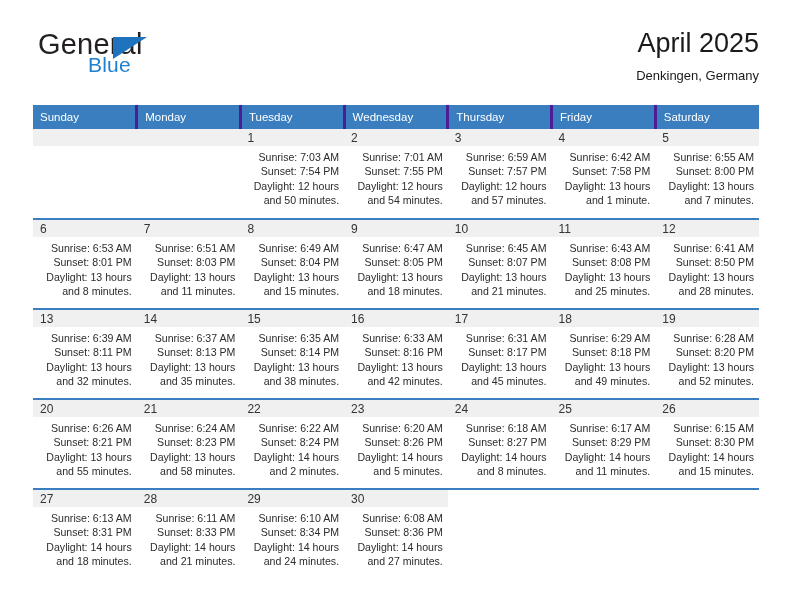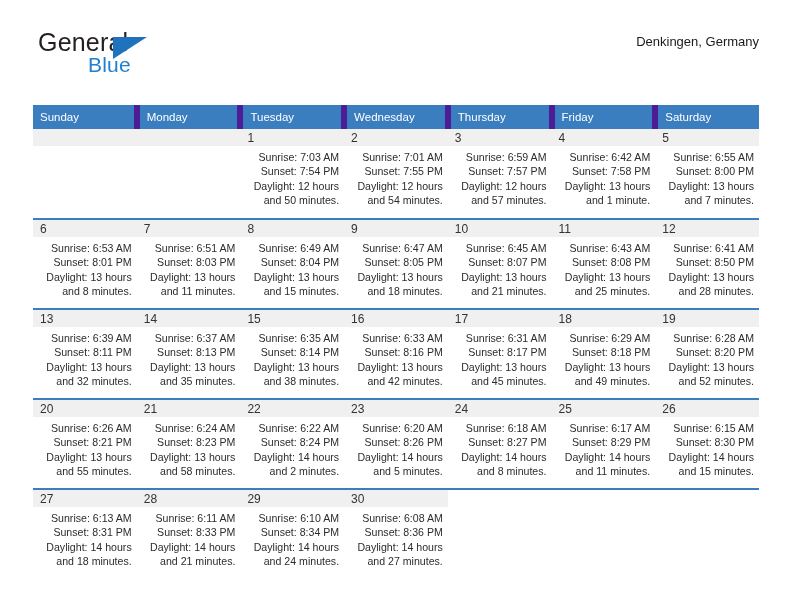--- a/index.html
+++ b/index.html
@@ -33,21 +33,21 @@
     position: absolute;
     left: 0;
     top: 0;
     width: 240px;
     height: 62px;
   }
   .brand-general {
     position: absolute;
     left: 5px;
     top: 0px;
-    font-size: 25px;
+    font-size: 29px;
     letter-spacing: 0.2px;
     color: #231f20;
     font-family: "Liberation Sans", sans-serif;
   }
   .brand-triangle {
     position: absolute;
     left: 80px;
     top: 9px;
     width: 0;
     height: 0;
@@ -96,21 +96,21 @@
 
   thead th {
     background: #3a7ebf;
     color: #ffffff;
     font-size: 11.5px;
     font-weight: normal;
     text-align: left;
     padding: 6px 0 6px 7px;
     height: 20px;
     box-sizing: border-box;
-    border-right: 6px solid #4c1d95;
+    border-right: 3px solid #4c1d95;
     vertical-align: middle;
   }
   thead th:last-child { border-right: none; margin-left: 28px; }
 
   tbody td {
     vertical-align: top;
     padding: 0;
     border-top: 2px solid #3a7ebf;
     height: 90px;
     box-sizing: border-box;
@@ -153,20 +153,21 @@
 
   <div class="header">
 
     <div class="brand">
       <span class="brand-general">General</span>
       <span class="brand-triangle"></span>
       <span class="brand-blue">Blue</span>
     </div>
 
     <div class="title-block">
+      <div class="cal-title">April 2025</div>
       <div class="cal-subtitle">Denkingen, Germany</div>
     </div>
 
   </div>
 
   <table class="calendar">
     <colgroup>
       <col>
         <col>
         <col>

